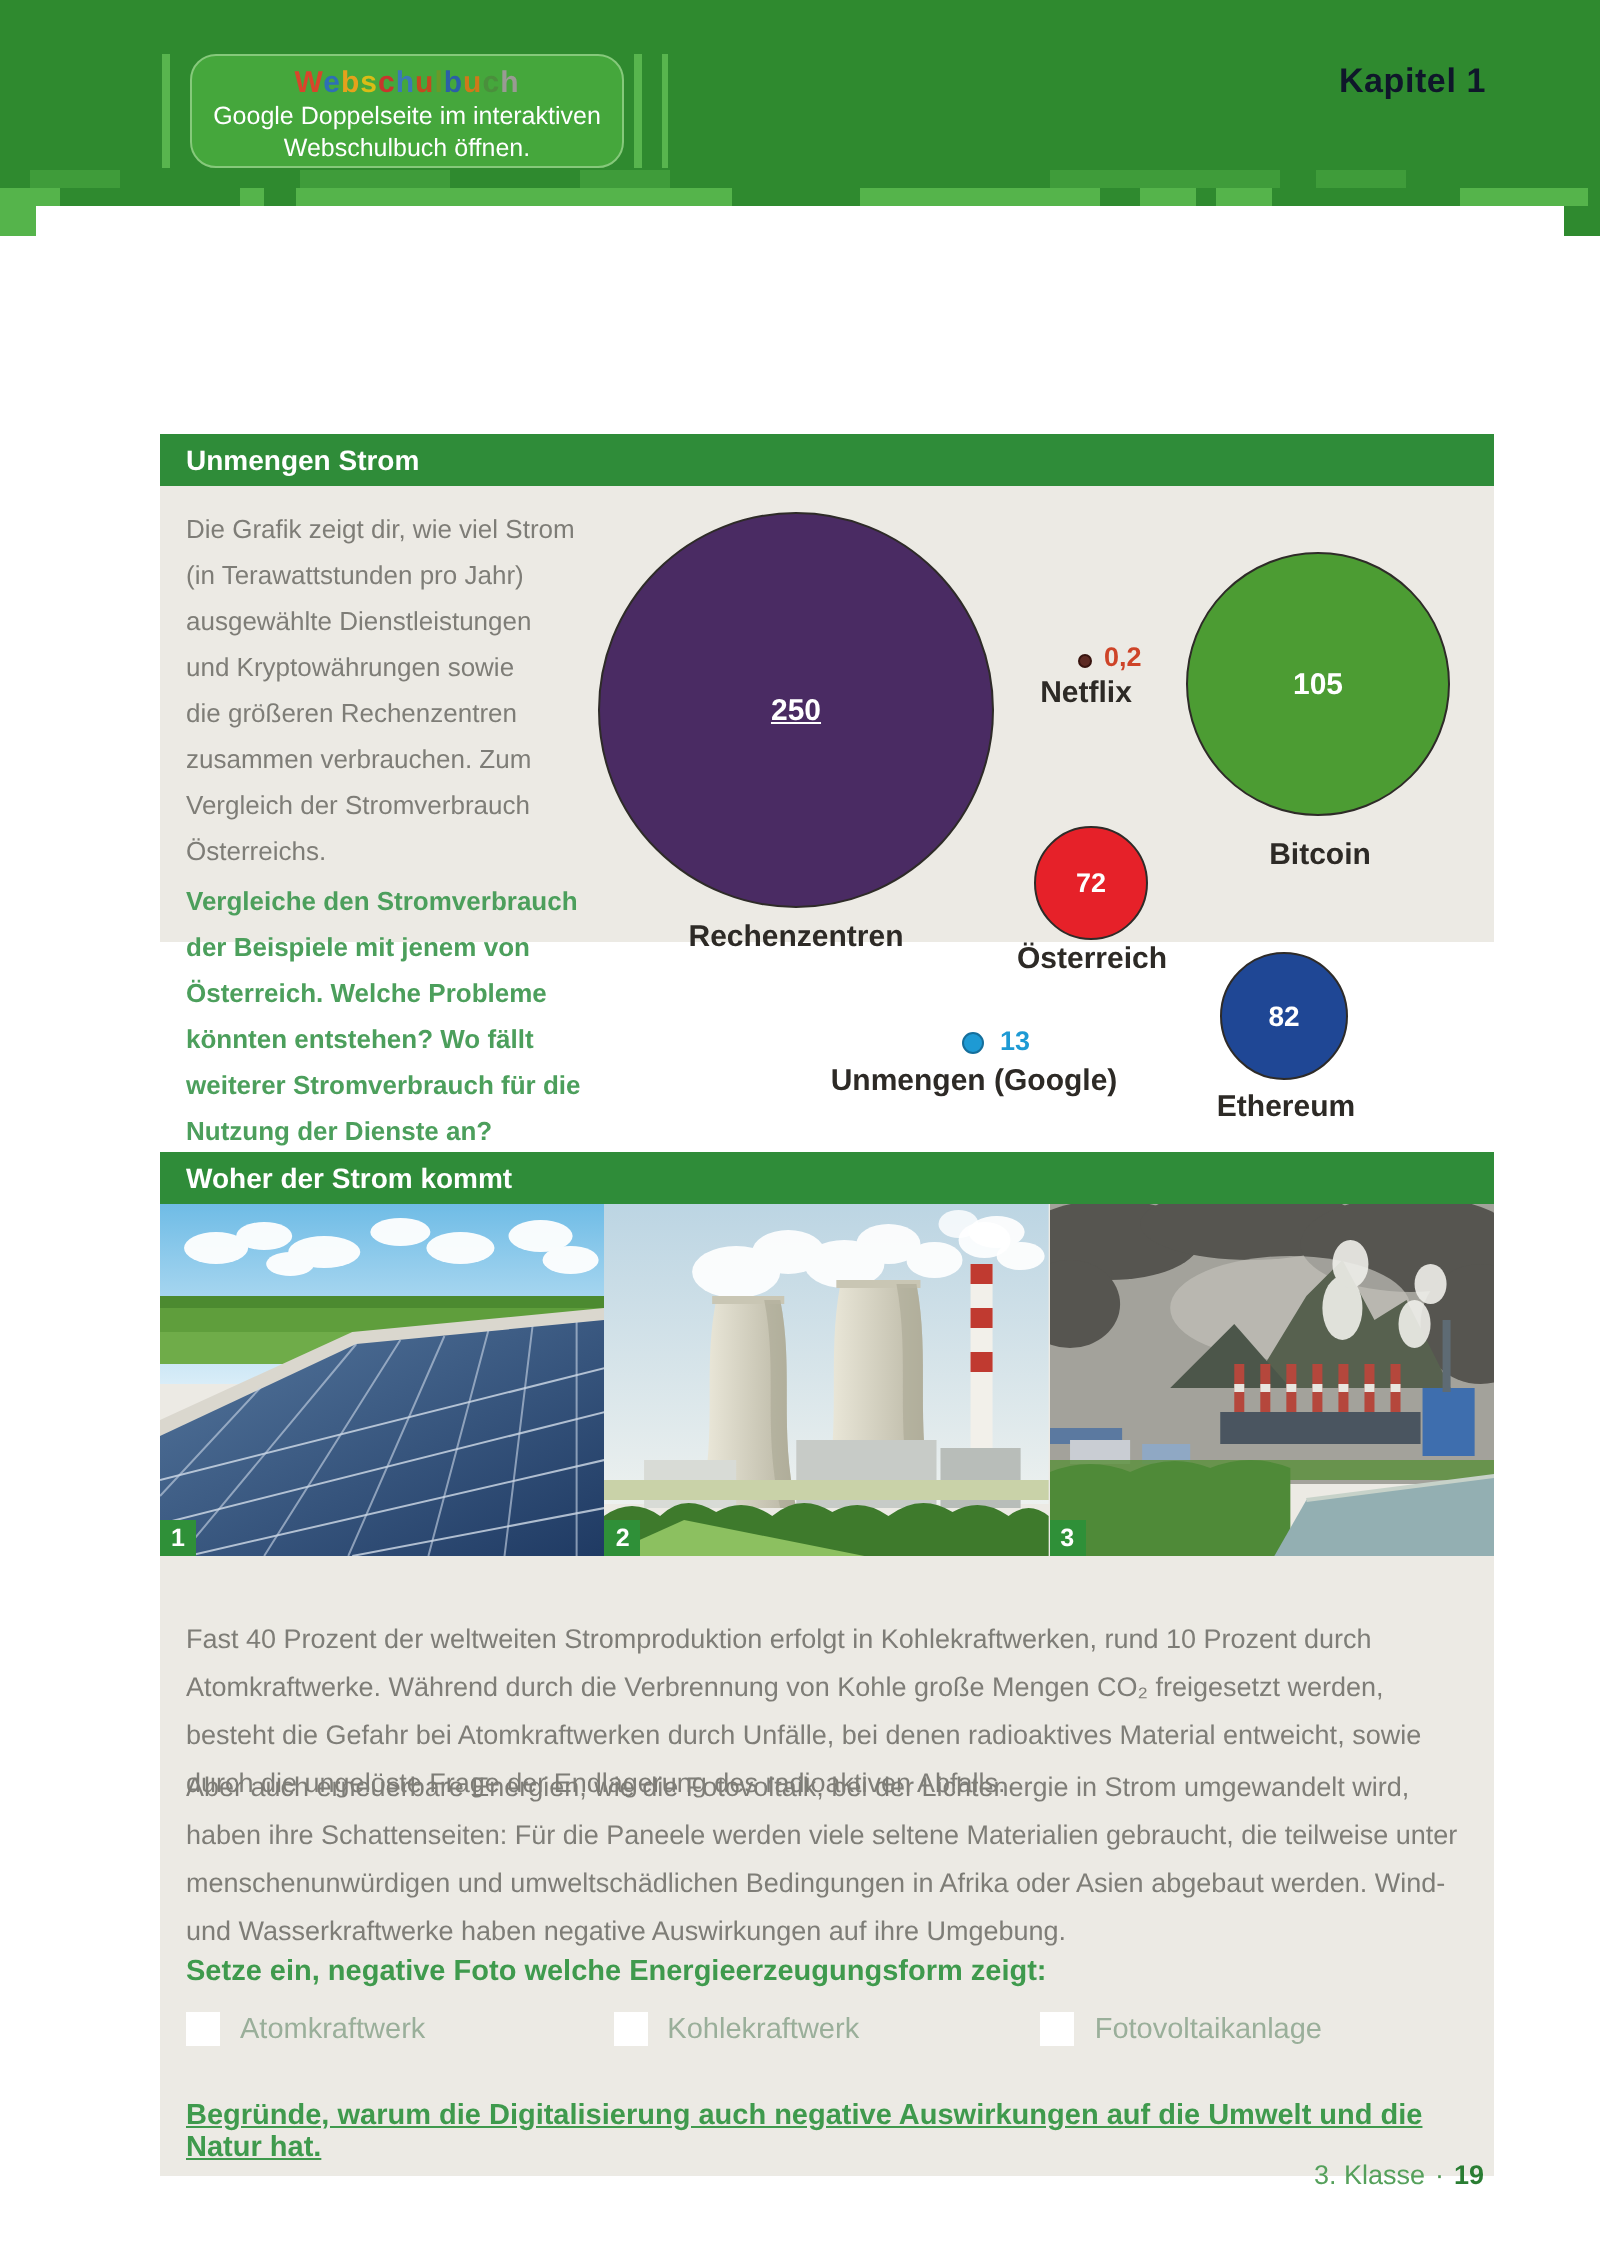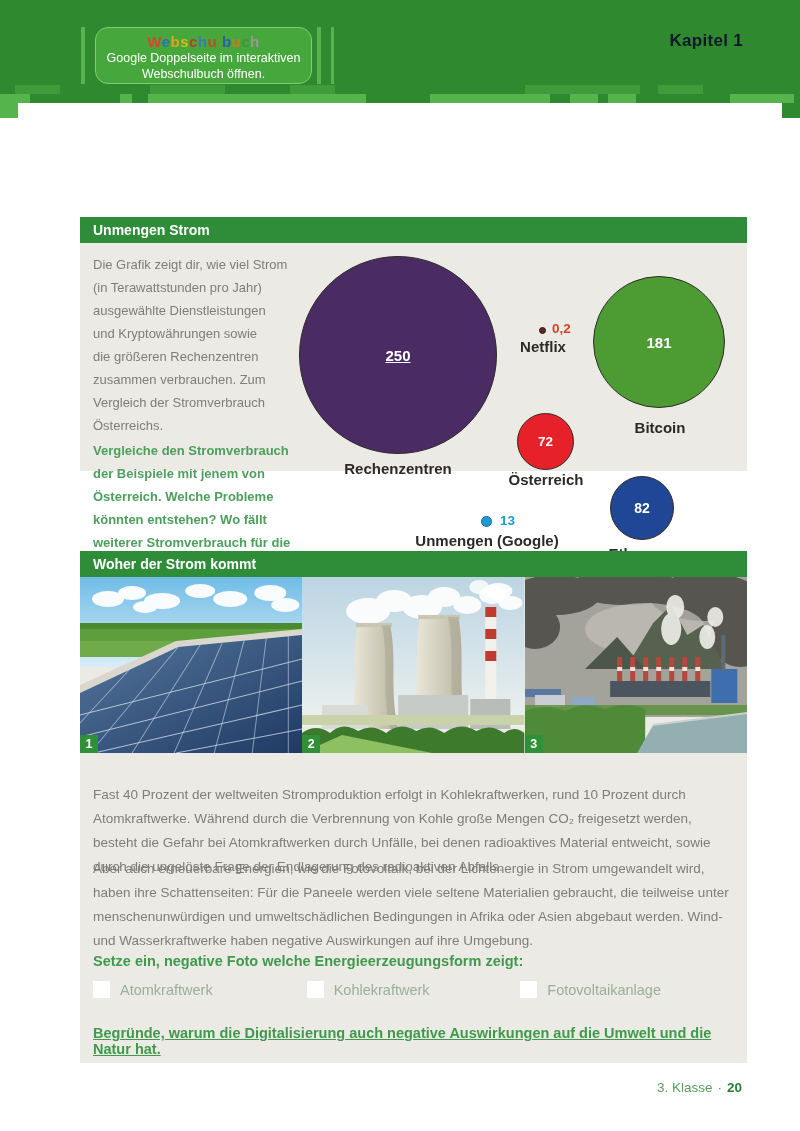--- a/index.html
+++ b/index.html
@@ -17,21 +17,21 @@
              padding-top:5px;cursor:pointer;}
   .ws-logo{font-size:15px;font-weight:bold;letter-spacing:.5px;line-height:17px;}
   .ws-line{font-size:12.5px;color:#ffffff;line-height:16px;}
   .vstripe{position:absolute;top:27px;width:4px;height:57px;background:#58B54E;}
   .vs1{left:81px;} .vs2{left:317px;} .vs3{left:331px;width:3px;}
   .chapter{position:absolute;right:57px;top:31px;font-size:17px;font-weight:bold;color:#0f172a;letter-spacing:.3px;margin-left:12px;}
 
   
   .sec{position:absolute;left:80px;width:667px;background:#ECEAE4;}
   .sec1{top:173px;height:254px;margin-top:44px;}
-  .sec2{top:551px;height:512px;}
+  .sec2{top:576px;height:512px;}
   .sec-head{height:26px;background:#2F8C39;color:#ffffff;font-weight:bold;font-size:14px;
             line-height:26px;padding-left:13px;}
 
   
   .intro{position:absolute;left:13px;top:36px;width:232px;font-size:13px;line-height:23px;
          color:#7E7D77;white-space:pre-line;margin:0;}
   .taskgreen1{position:absolute;left:13px;top:222px;width:240px;font-size:13px;line-height:23px;
          color:#4C9F5C;font-weight:600;white-space:pre-line;margin:0;}
   .bubble{position:absolute;border-radius:50%;border:1.5px solid #2E2B28;display:flex;
           align-items:center;justify-content:center;color:#ffffff;font-weight:bold;box-sizing:border-box;}
@@ -131,21 +131,21 @@
     <div class="bubble b-rechenzentren" style="background: rgb(74, 43, 99);">
       <span>250</span>
     </div>
     <div class="blabel l-rechenzentren">Rechenzentren</div>
 
     <span class="dot d-netflix" style="background: rgb(93, 42, 35);"></span>
     <span class="sval v-netflix" style="color: rgb(206, 68, 40);">0,2</span>
     <div class="blabel l-netflix">Netflix</div>
 
     <div class="bubble b-bitcoin" style="background: rgb(76, 156, 51);">
-      <span>181</span>
+      <span>105</span>
     </div>
     <div class="blabel l-bitcoin">Bitcoin</div>
 
     <div class="bubble b-oesterreich" style="background: rgb(230, 33, 41);">
       <span>72</span>
     </div>
     <div class="blabel l-oesterreich">Österreich</div>
 
     <span class="dot d-alphabet" style="background: rgb(30, 154, 212);"></span>
     <span class="sval v-alphabet" style="color: rgb(30, 154, 212);">13</span>
@@ -311,16 +311,16 @@
       <label class="cbitem">
         <span class="cbox"></span>
         <span class="cblabel">Fotovoltaikanlage</span>
       </label>
     </div>
 
     <p class="gtask t2">Begründe, warum die Digitalisierung auch negative Auswirkungen auf die Umwelt und die Natur hat.</p>
   </section>
 
   <div class="footer">
-    <span>3. Klasse</span><span class="sep">·</span><span class="pagenum">20</span>
+    <span>3. Klasse</span><span class="sep">·</span><span class="pagenum">19</span>
   </div>
 
 </div>
 
 </body></html>

